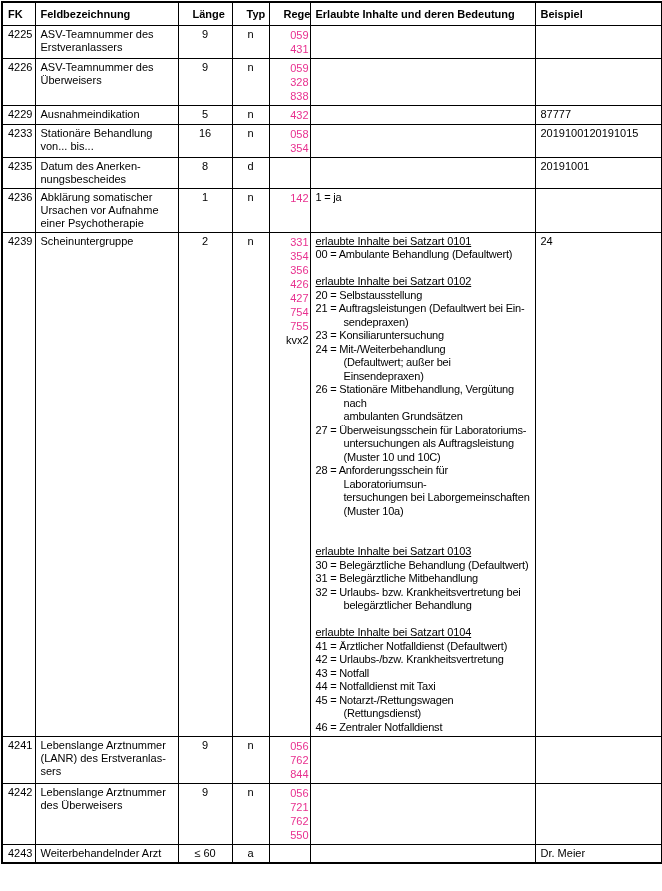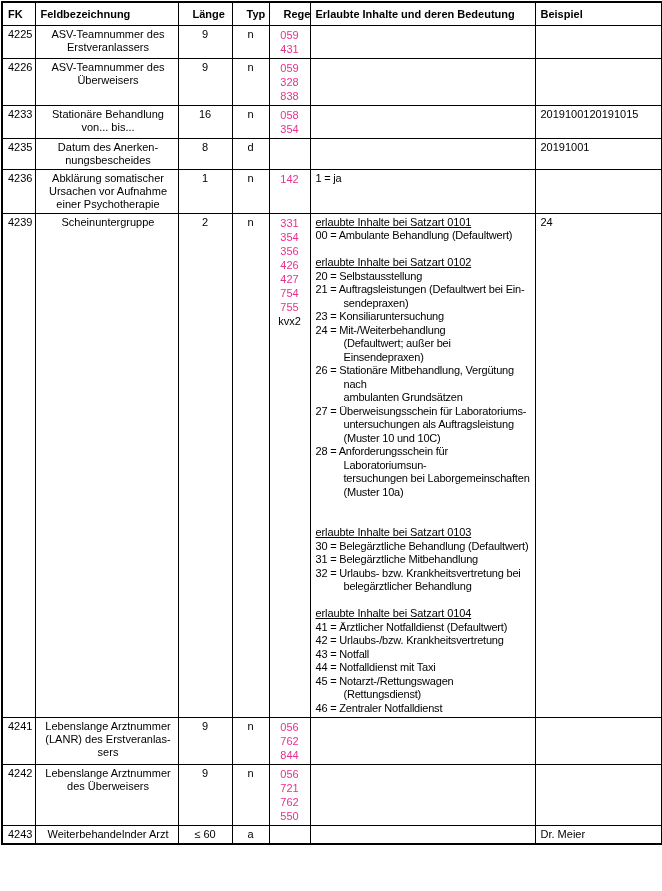--- a/index.html
+++ b/index.html
@@ -27,23 +27,23 @@
     font-weight: bold;
     text-align: left;
     height: 23px;
     padding: 4px 4px 2px 5px;
     line-height: 14px;
     white-space: nowrap;
     margin-left: 42px;
   }
   thead th.center { text-align: left; padding-left: 14px; padding-right: 1px; }
   td.c-fk   { padding-left: 5px; line-height: 13px; text-align: center; }
-  td.c-name { white-space: pre-line; line-height: 13px; padding-left: 5px; padding-right: 2px; text-align: center; }
+  td.c-name { white-space: pre-line; line-height: 13px; padding-left: 5px; padding-right: 2px; }
   td.c-len, td.c-typ { text-align: center; line-height: 13px; padding-left: 1px; padding-right: 1px; }
-  td.c-regel { text-align: center; padding: 2px 1px; }
+  td.c-regel { text-align: right; padding: 2px 1px; }
   .regel-line { line-height: 14px; color: var(--rule-color); }
   .regel-line.plain { color: #000; }
   td.c-inh { padding-left: 5px; padding-right: 2px; }
   .inh-heading {
     text-decoration: underline;
     line-height: 13.5px;
     letter-spacing: -0.1px;
     white-space: pre-line;
   }
   .inh-item {
@@ -102,20 +102,31 @@
     <td class="c-typ">n</td>
     <td class="c-regel">
           <div class="regel-line">059</div>
           <div class="regel-line">328</div>
           <div class="regel-line">838</div>
         </td>
     <td class="c-inh"></td>
     <td class="c-bsp"></td>
   </tr>
       <tr>
+    <td class="c-fk">4229</td>
+    <td class="c-name">Ausnahmeindikation</td>
+    <td class="c-len">5</td>
+    <td class="c-typ">n</td>
+    <td class="c-regel">
+          <div class="regel-line">432</div>
+        </td>
+    <td class="c-inh"></td>
+    <td class="c-bsp">87777</td>
+  </tr>
+      <tr>
     <td class="c-fk">4233</td>
     <td class="c-name">Stationäre Behandlung
 von... bis...</td>
     <td class="c-len">16</td>
     <td class="c-typ">n</td>
     <td class="c-regel">
           <div class="regel-line">058</div>
           <div class="regel-line">354</div>
         </td>
     <td class="c-inh"></td>

